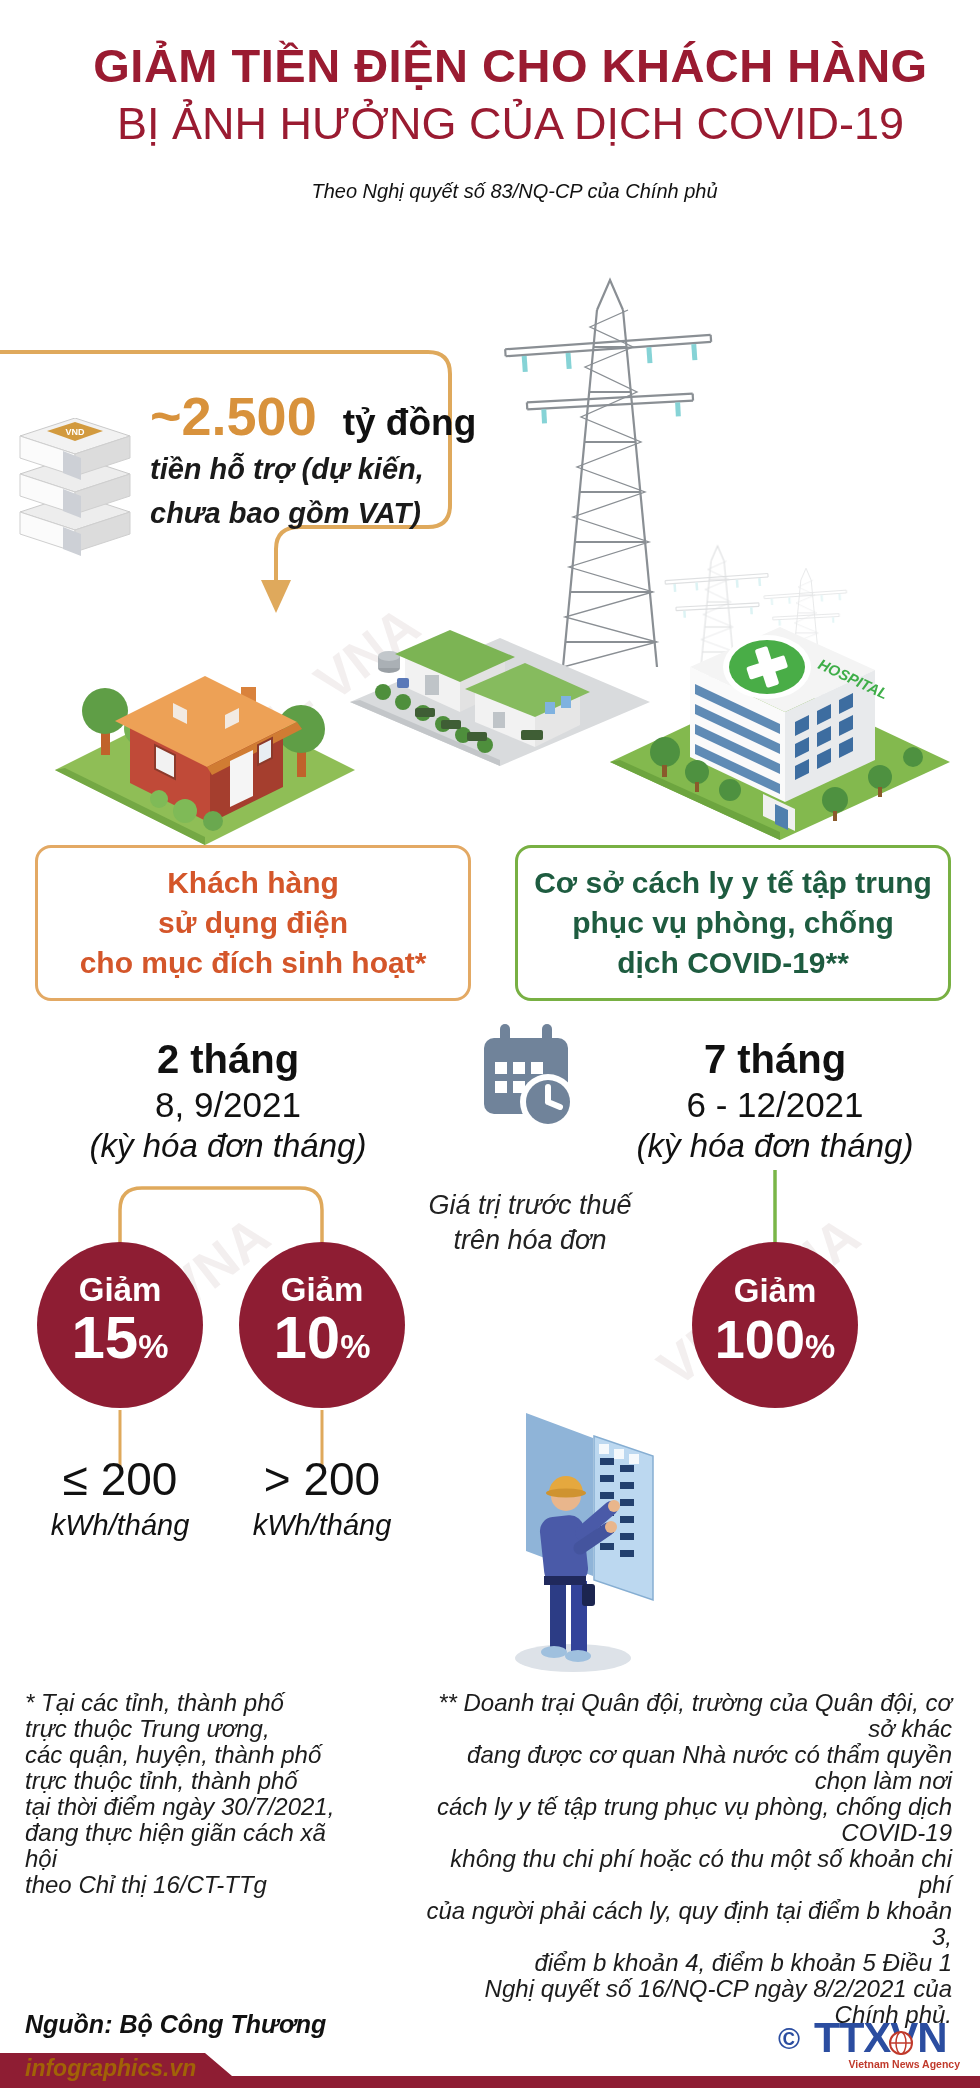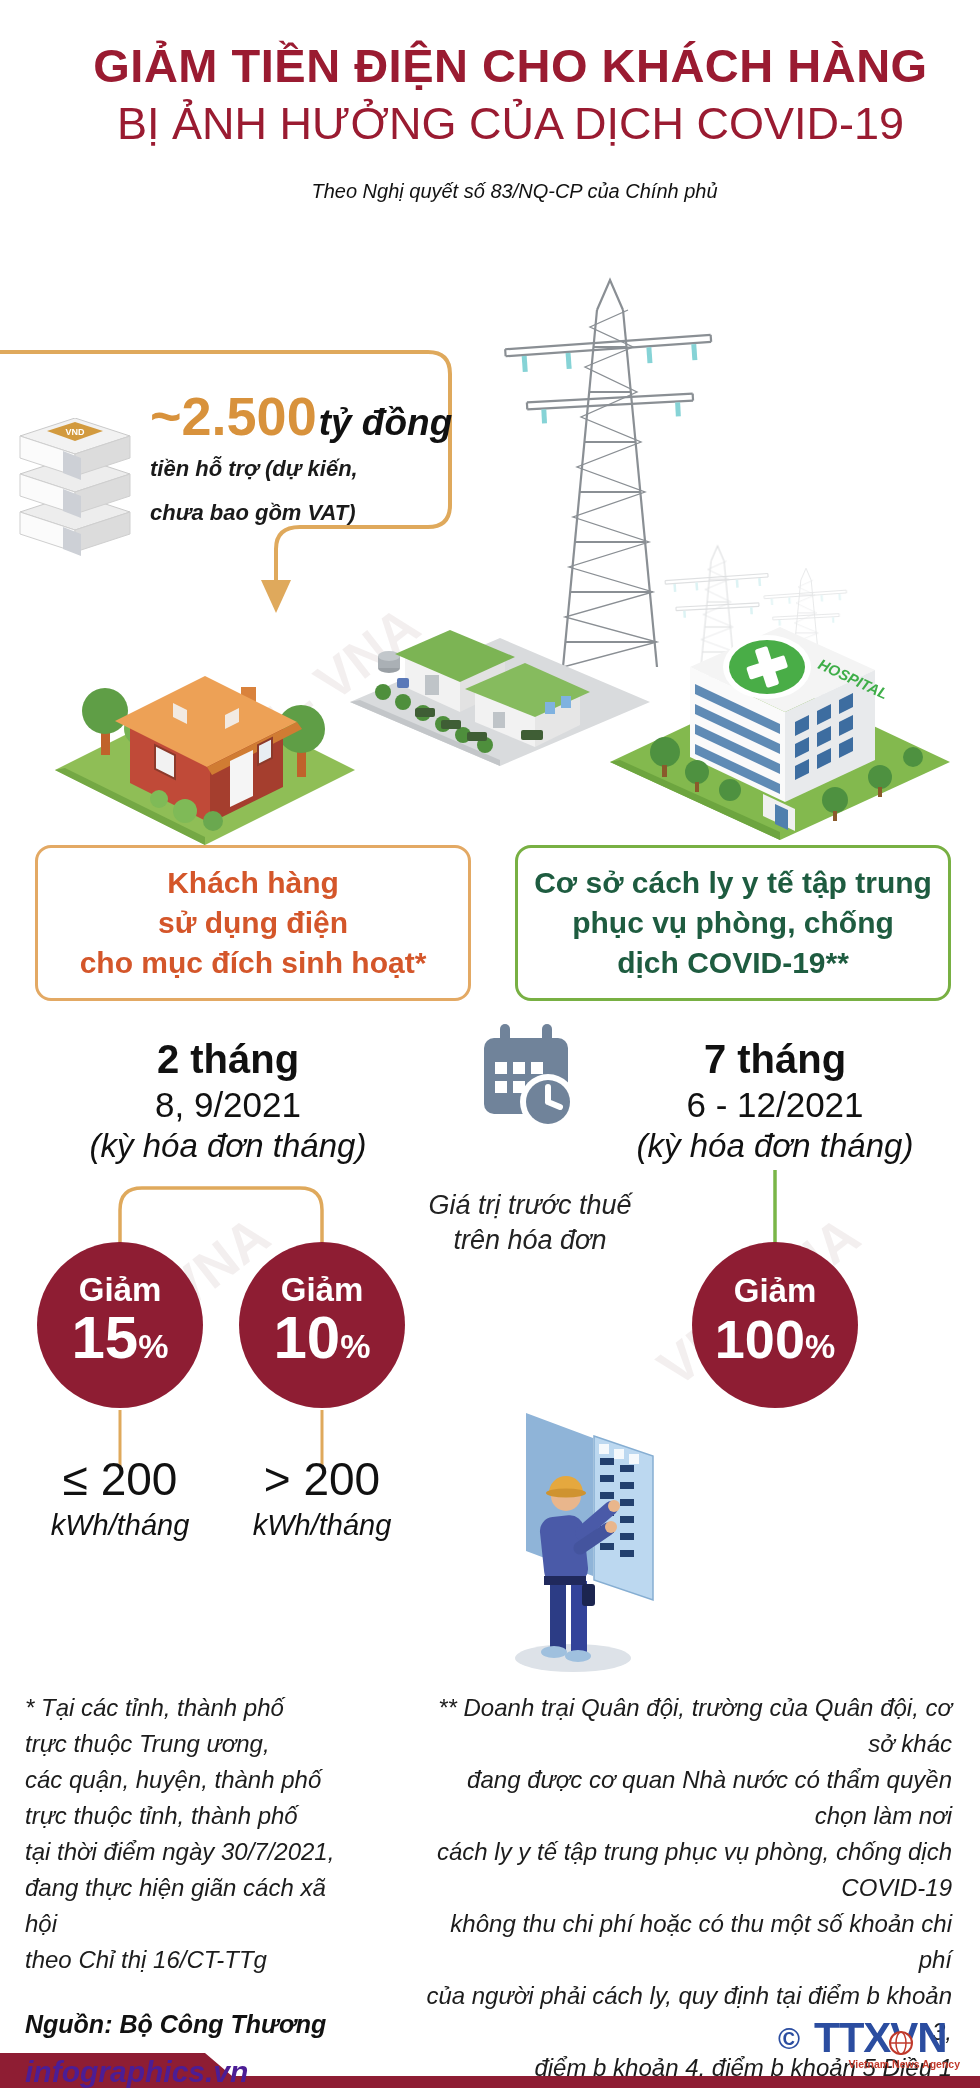--- a/index.html
+++ b/index.html
@@ -4,41 +4,41 @@
 <style>
   html,body{margin:0;padding:0;background:#fff;}
   .canvas{position:relative;width:980px;height:2088px;background:#fff;overflow:hidden;
           font-family:"Liberation Sans","DejaVu Sans",sans-serif;color:#1a1a1a;}
   .abs{position:absolute;}
   .ctr{left:0;right:0;text-align:center;padding-left:41px;}
   .title1{font-size:47px;font-weight:800;color:#9a1b31;letter-spacing:.5px;}
   .title2{font-size:45px;font-weight:400;color:#9a1b31;}
   .subtitle{font-size:20px;font-style:italic;font-weight:500;color:#111;margin-left:8px;}
   .amount{font-size:54px;font-weight:800;color:#d8923c;}
-  .amount-unit{font-size:37px;font-weight:700;font-style:italic;color:#111;margin-left:2px;}
-  .support-note{font-size:22px;font-style:italic;font-weight:600;color:#1a1a1a;line-height:44px;white-space:pre-line;}
+  .amount-unit{font-size:37px;font-weight:700;color:#111;margin-left:26px;}
+  .support-note{font-size:29px;font-style:italic;font-weight:600;color:#1a1a1a;line-height:44px;white-space:pre-line;}
   .group-box{background:#fff;border-radius:16px;display:flex;align-items:center;justify-content:center;
              text-align:center;font-weight:700;font-size:30px;line-height:40px;white-space:pre-line;}
   .box-orange{border:3px solid #e3a964;color:#d4562a;}
   .box-green{border:3px solid #78b043;color:#1e5c40;}
   .tl-months{font-size:40px;font-weight:700;color:#111;line-height:46px;}
   .tl-period{font-size:35px;font-weight:400;color:#111;line-height:46px;}
   .tl-note{font-size:33px;font-style:italic;font-weight:500;color:#111;line-height:36px;}
   .tl-center-note{font-size:27px;font-style:italic;font-weight:500;color:#222;line-height:35px;}
   .circle{width:166px;height:166px;border-radius:50%;background:#8e1d33;display:flex;flex-direction:column;
           align-items:center;justify-content:center;color:#fff;}
   .circle .lbl{font-size:33px;font-weight:700;line-height:34px;text-align:center;}
   .circle .num{font-size:60px;font-weight:800;line-height:62px;}
   .circle .num .pct{font-size:34px;font-weight:700;}
   .circle.big-num .num{font-size:54px;}
   .cond{font-size:46px;font-weight:400;color:#111;line-height:54px;}
   .cond-unit{font-size:29px;font-style:italic;font-weight:500;color:#111;line-height:38px;}
-  .footnote{font-size:24px;font-style:italic;font-weight:500;color:#1c1c1c;line-height:36px;white-space:pre-line;}
+  .footnote{font-size:24px;font-style:italic;font-weight:500;color:#1c1c1c;line-height:26px;white-space:pre-line;}
   .source{font-size:25px;font-weight:700;font-style:italic;color:#111;}
-  .site{font-size:30px;font-weight:700;font-style:italic;color:#4c1d95;}
+  .site{font-size:23px;font-weight:700;font-style:italic;color:#a16207;}
   .ttx-c{font-size:30px;font-weight:700;color:#2b4da0;}
   .ttx-name{font-size:42px;font-weight:800;color:#2b4da0;letter-spacing:-1px;font-stretch:condensed;}
   .ttx-sub{font-size:10.5px;font-weight:700;color:#c0392b;}
   .wm{font-size:54px;font-weight:800;color:rgba(140,100,100,.10);transform:rotate(-38deg);white-space:nowrap;}
   svg{display:block;}
 </style>
 </head>
 <body>
 
 <div class="canvas">

